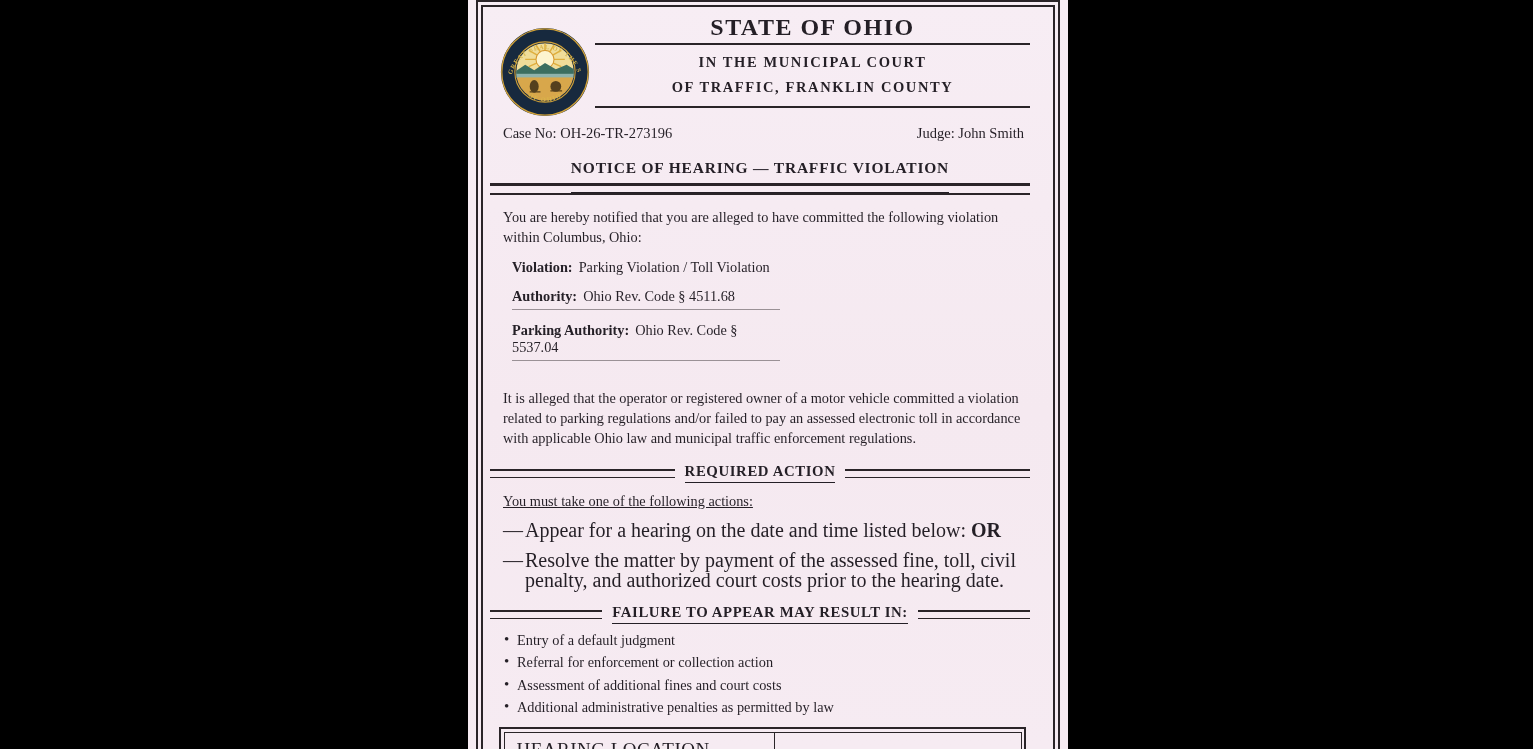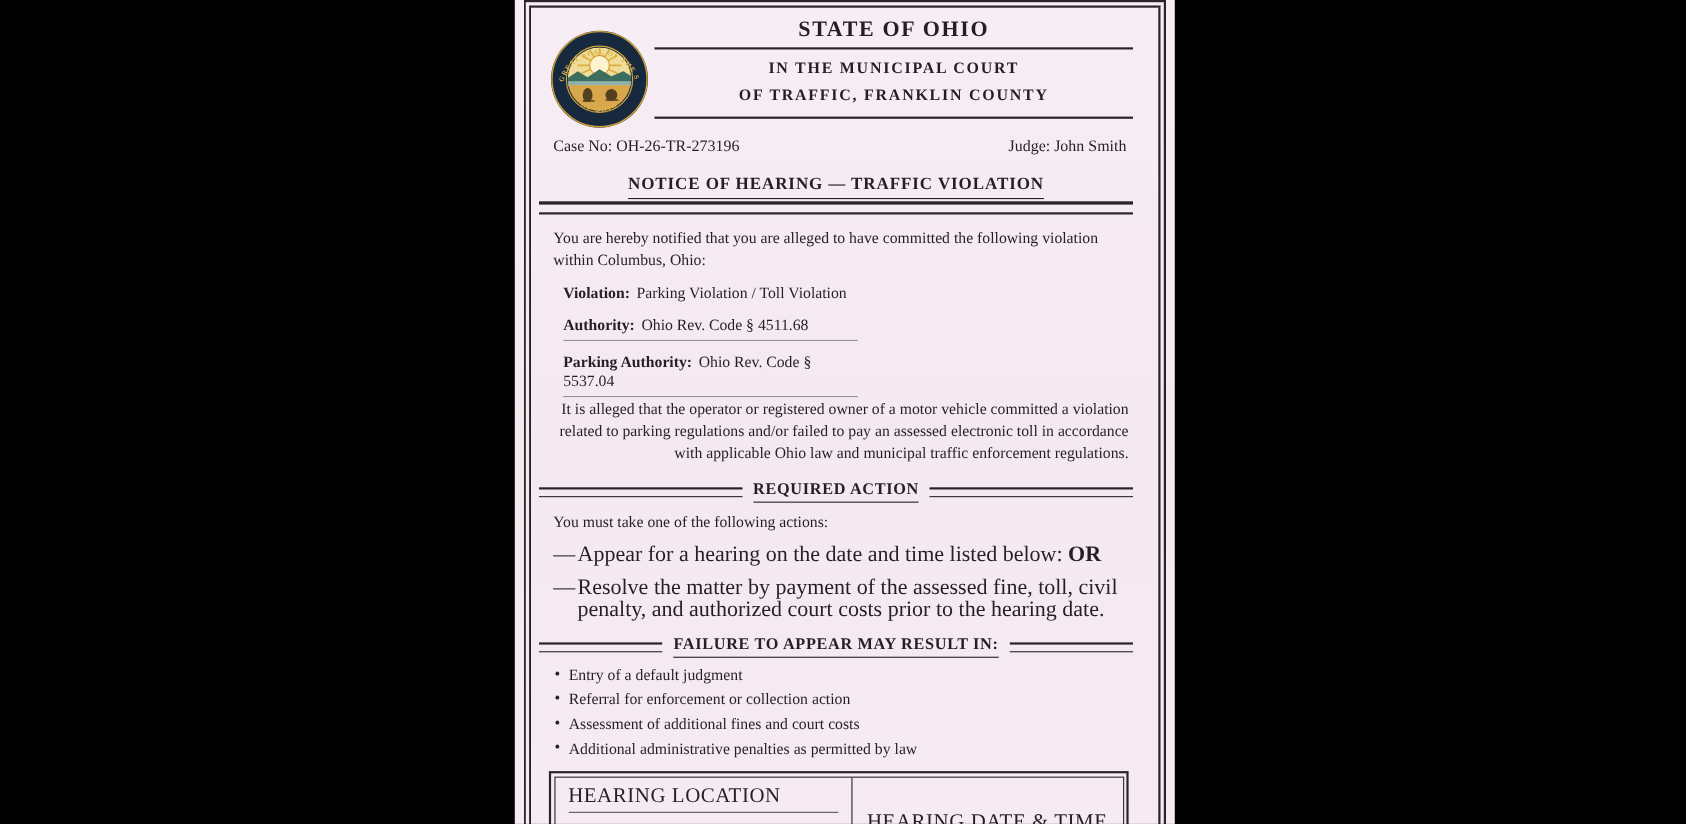--- a/index.html
+++ b/index.html
@@ -18,54 +18,54 @@
     border-left:7px double #2a2428;border-right:7px double #2a2428;
     border-top:7px double #2a2428;
     pointer-events:none;
   }
   .content{position:absolute;left:22px;top:0;width:540px;}
 
   
   .header{position:relative;height:108px;}
   .seal{position:absolute;left:10px;top:27px;width:90px;height:90px;}
   .header-text{margin-left:105px;width:435px;text-align:center;}
-  .h-title{margin:0;padding-top:14px;font-size:20px;font-weight:bold;letter-spacing:1.5px;line-height:26px;}
+  .h-title{margin:0;padding-top:14px;font-size:24px;font-weight:bold;letter-spacing:1.5px;line-height:26px;}
   .h-rule{height:0;border-top:2px solid #2a2428;margin-top:3px;}
   .h-sub{font-size:14.5px;font-weight:bold;letter-spacing:1.6px;}
   .h-sub.first{margin-top:9px;}
   .h-sub.second{margin-top:8px;}
   .h-rule.bottom{margin-top:10px;}
 
   
   .case-row{
     display:flex;justify-content:space-between;
     margin:17px 6px 0 13px;font-size:14.5px;
   }
 
   
   .notice-title{margin-top:17px;text-align:center;font-size:15.5px;font-weight:bold;letter-spacing:0.8px;}
-  .notice-title span{border-bottom:1.6px solid #241f26;padding-bottom:4px;}
+  .notice-title span{border-bottom:1.6px solid #241f26;padding-bottom:16px;}
   .double-rule{margin-top:6px;height:7px;border-top:3px solid #2a2428;border-bottom:2px solid #2a2428;}
 
   
   .para{margin:12px 4px 0 13px;font-size:14.3px;line-height:20px;}
   .field-row{margin:12px 0 0 22px;font-size:14.3px;}
   .field-row .lbl{font-weight:bold;}
   .field-row.lined{width:268px;border-bottom:1px solid #9a9196;padding-bottom:4px;}
   .field-row .val{margin-left:6px;}
 
   
   .section-head{display:flex;align-items:center;margin-top:15px;}
   .section-head .dline{flex:1;height:6px;border-top:2px solid #2a2428;border-bottom:1.7px solid #2a2428;}
   .section-head .txt{
     margin:0 10px;font-size:14.8px;font-weight:bold;letter-spacing:0.6px;
     border-bottom:1.7px solid #241f26;padding-bottom:2px;white-space:nowrap;text-align:right;
   }
 
-  .lead{margin:10px 0 0 13px;font-size:14.3px;}
+  .lead{margin:10px 0 0 13px;font-size:14.3px;text-decoration:underline;}
   .dash-item{
     position:relative;margin:10px 6px 0 13px;padding-left:22px;
     font-size:20px;line-height:20px;
   }
   .dash-item::before{content:"\2014";position:absolute;left:0;top:0;}
   .dash-item b{font-weight:bold;}
 
   .bullet-list{margin:8px 0 0 0;padding:0;list-style:none;}
   .bullet-list li{
     position:relative;margin-top:8.5px;padding-left:27px;font-size:14.3px;line-height:14px;
@@ -157,21 +157,21 @@
       <div class="field-row">
         <span class="lbl">Violation:</span><span class="val">Parking Violation / Toll Violation</span>
       </div>
       <div class="field-row lined">
         <span class="lbl">Authority:</span><span class="val">Ohio Rev. Code § 4511.68</span>
       </div>
       <div class="field-row lined">
         <span class="lbl">Parking Authority:</span><span class="val">Ohio Rev. Code § 5537.04</span>
       </div>
 
-      <p class="para" style="margin-top:1px;text-align:right;">It is alleged that the operator or registered owner of a motor vehicle committed a violation related to parking regulations and/or failed to pay an assessed electronic toll in accordance with applicable Ohio law and municipal traffic enforcement regulations.</p>
+      <p class="para" style="margin-top:27px;">It is alleged that the operator or registered owner of a motor vehicle committed a violation related to parking regulations and/or failed to pay an assessed electronic toll in accordance with applicable Ohio law and municipal traffic enforcement regulations.</p>
 
       <div class="section-head">
         <span class="dline"></span>
         <span class="txt">REQUIRED ACTION</span>
         <span class="dline"></span>
       </div>
       <div class="lead">You must take one of the following actions:</div>
       <div class="dash-item">
         <span>Appear for a hearing on the date and time listed below:</span>
         <b>OR</b>

